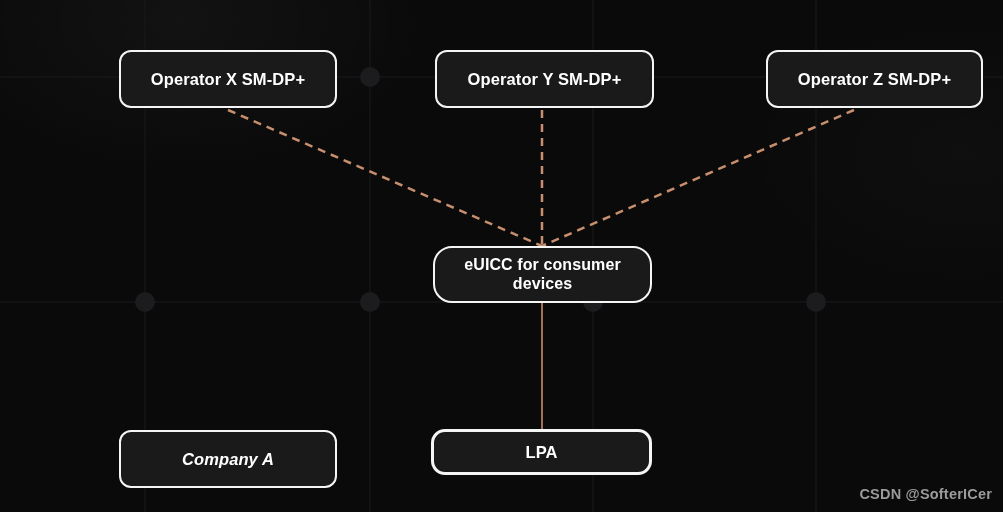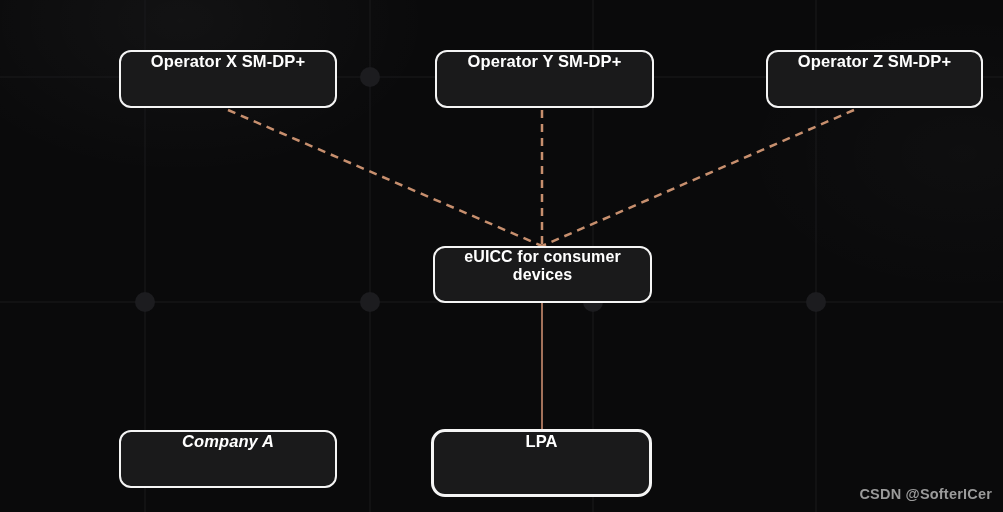--- a/index.html
+++ b/index.html
@@ -30,30 +30,31 @@
     position: absolute;
     z-index: 2;
     box-sizing: border-box;
     background: #1a1a1b;
     border: 2px solid #f5f5f5;
     border-radius: 12px;
     color: #ffffff;
     font-weight: bold;
     font-size: 16.5px;
     display: flex;
+    align-items: center;
     justify-content: center;
     text-align: center;
     letter-spacing: 0.1px;
   }
   .node-operator-x { left: 119px; top: 50px;  width: 218px; height: 58px; }
   .node-operator-y { left: 435px; top: 50px;  width: 219px; height: 58px; }
   .node-operator-z { left: 746px; top: 50px;  width: 217px; height: 58px; margin-left: 20px; }
-  .node-euicc      { left: 433px; top: 246px; width: 219px; height: 57px; font-size: 16px; line-height: 1.15; padding: 0 26px; }
+  .node-euicc      { left: 433px; top: 246px; width: 219px; height: 57px; font-size: 16px; line-height: 1.15; padding: 0 26px; border-radius: 19px; }
   .node-company-a  { left: 119px; top: 430px; width: 218px; height: 58px; font-style: italic; }
-  .node-lpa        { left: 431px; top: 429px; width: 221px; height: 68px; border-width: 3.5px; border-radius: 14px; }
+  .node-lpa        { left: 431px; top: 429px; width: 221px; height: 46px; border-width: 3.5px; border-radius: 14px; }
   .watermark {
     position: absolute;
     z-index: 3;
     right: 11px;
     bottom: 10px;
     color: #9b9b9b;
     font-size: 14.5px;
     font-weight: bold;
     letter-spacing: 0.2px;
   }

